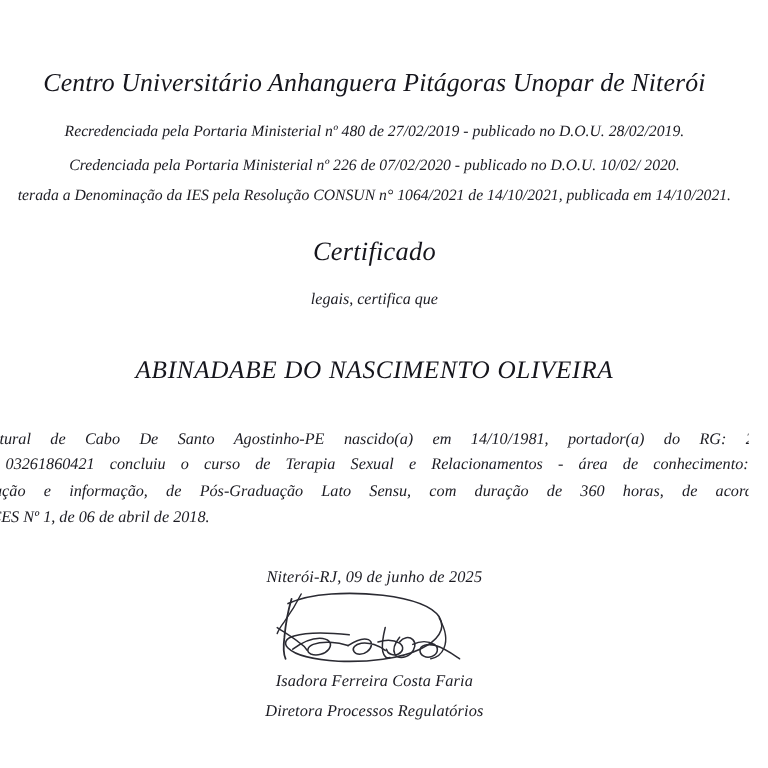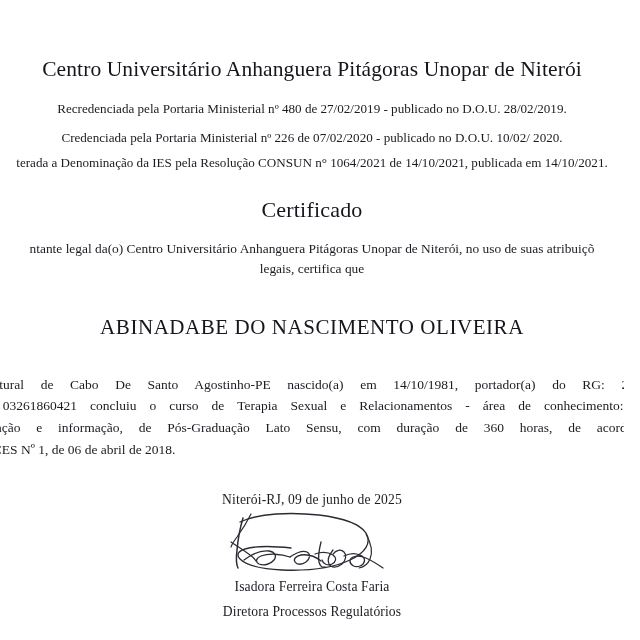--- a/index.html
+++ b/index.html
@@ -15,20 +15,21 @@
     color: #1b1b22;
     overflow: hidden;
   }
 
   
   .page {
     position: relative;
     width: 624px;
     height: 640px;
     overflow: hidden;
+    font-style: italic;
   }
 
   .doc {
     position: absolute;
     top: 0;
     left: 50%;
     width: 700px;
     margin-left: -350px;
     text-align: center;
   }
@@ -138,21 +139,20 @@
 
     <div class="accreditation l1">Recredenciada pela Portaria Ministerial nº 480 de 27/02/2019 - publicado no D.O.U. 28/02/2019.</div>
 
     <div class="accreditation l2">Credenciada pela Portaria Ministerial nº 226 de 07/02/2020 - publicado no D.O.U. 10/02/ 2020.</div>
 
     <div class="accreditation l3">terada a Denominação da IES pela Resolução CONSUN n° 1064/2021 de 14/10/2021, publicada em 14/10/2021.</div>
 
     <div class="cert-heading">Certificado</div>
 
     <div class="preamble">
-      <span>ntante legal da(o) Centro Universitário Anhanguera Pitágoras Unopar de Niterói, no uso de suas atribuiçõ</span>
       <span class="second-line">legais, certifica que</span>
     </div>
 
     <div class="student-name">ABINADABE DO NASCIMENTO OLIVEIRA</div>
 
     <div class="body-paragraph">
       <span class="pline">), natural de Cabo De Santo Agostinho-PE nascido(a) em 14/10/1981, portador(a) do RG: 205029</span>
       <span class="pline">CPF: 03261860421 concluiu o curso de Terapia Sexual e Relacionamentos - área de conhecimento: Ciên</span>
       <span class="pline">municação e informação, de Pós-Graduação Lato Sensu, com duração de 360 horas, de acordo co</span>
       <span class="pline last">CNE/CES Nº 1, de 06 de abril de 2018.</span>

